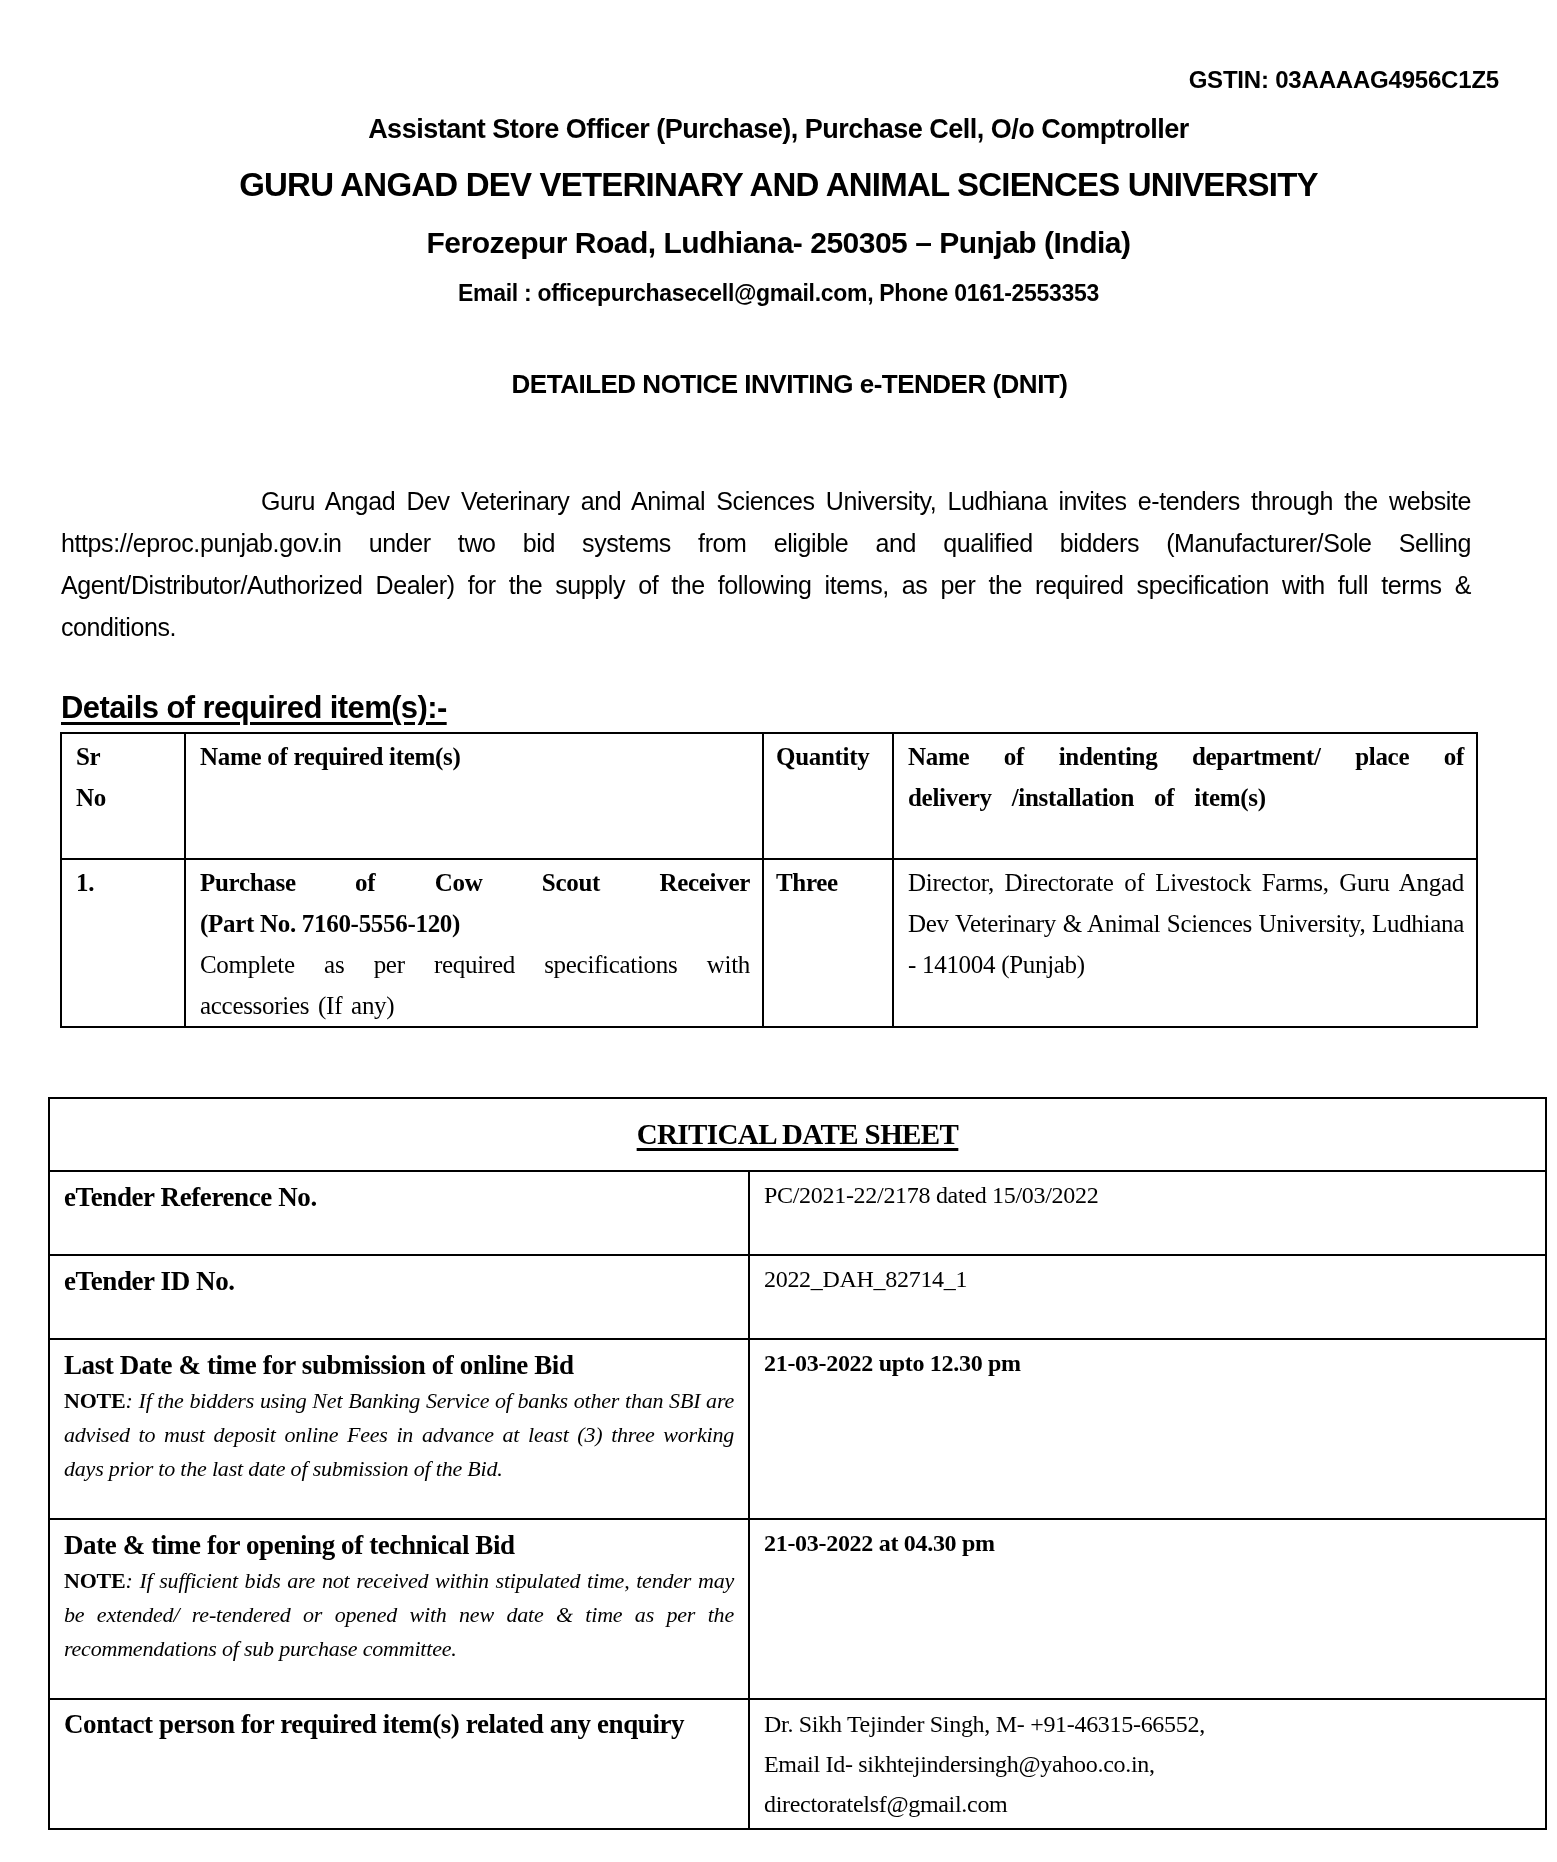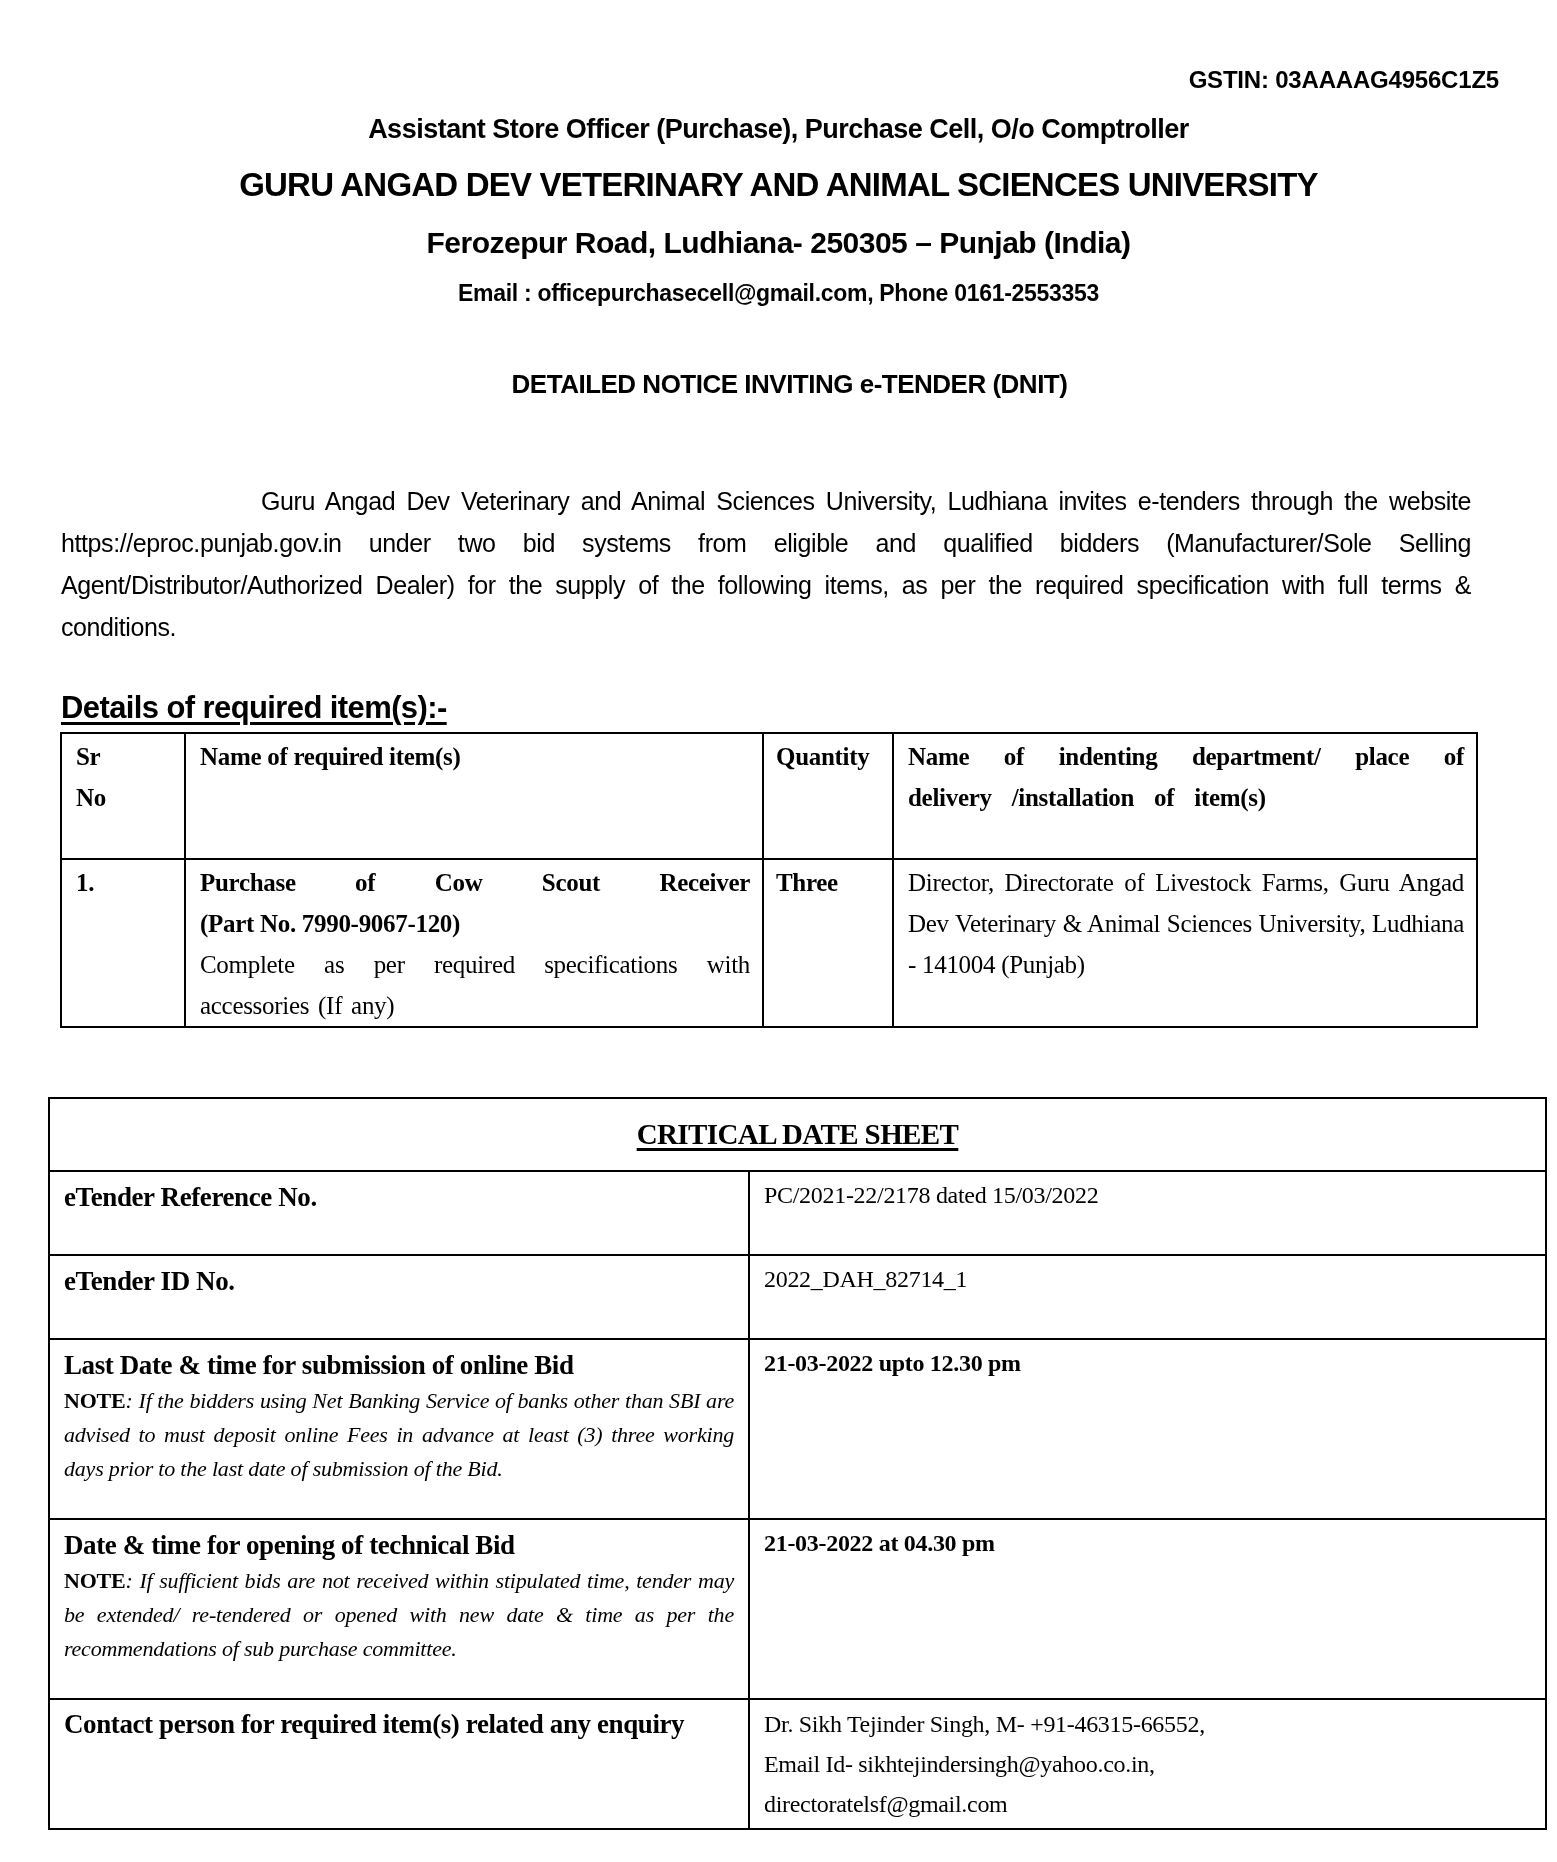--- a/index.html
+++ b/index.html
@@ -180,21 +180,21 @@
       <div>No</div>
     </td>
     <td class="c2">Name of required item(s)</td>
     <td class="c3">Quantity</td>
     <td class="c4 just-last-left" style="word-spacing: 14px;">Name of indenting department/ place of delivery /installation of item(s)</td>
   </tr>
   <tr class="data-row">
     <td class="c1 b">1.</td>
     <td class="c2">
       <div class="b just">Purchase of Cow Scout Receiver</div>
-      <div class="b">(Part No. 7990-9067-120)</div>
+      <div class="b">(Part No. 7160-5556-120)</div>
       <div class="just-last-left" style="word-spacing: 3px;">Complete as per required specifications with accessories (If any)</div>
     </td>
     <td class="c3 b">Three</td>
     <td class="c4 just-last-left">Director, Directorate of Livestock Farms, Guru Angad Dev Veterinary &amp; Animal Sciences University, Ludhiana - 141004 (Punjab)</td>
   </tr>
 </tbody>
   </table>
 
 <table class="cds">
   <tbody>

